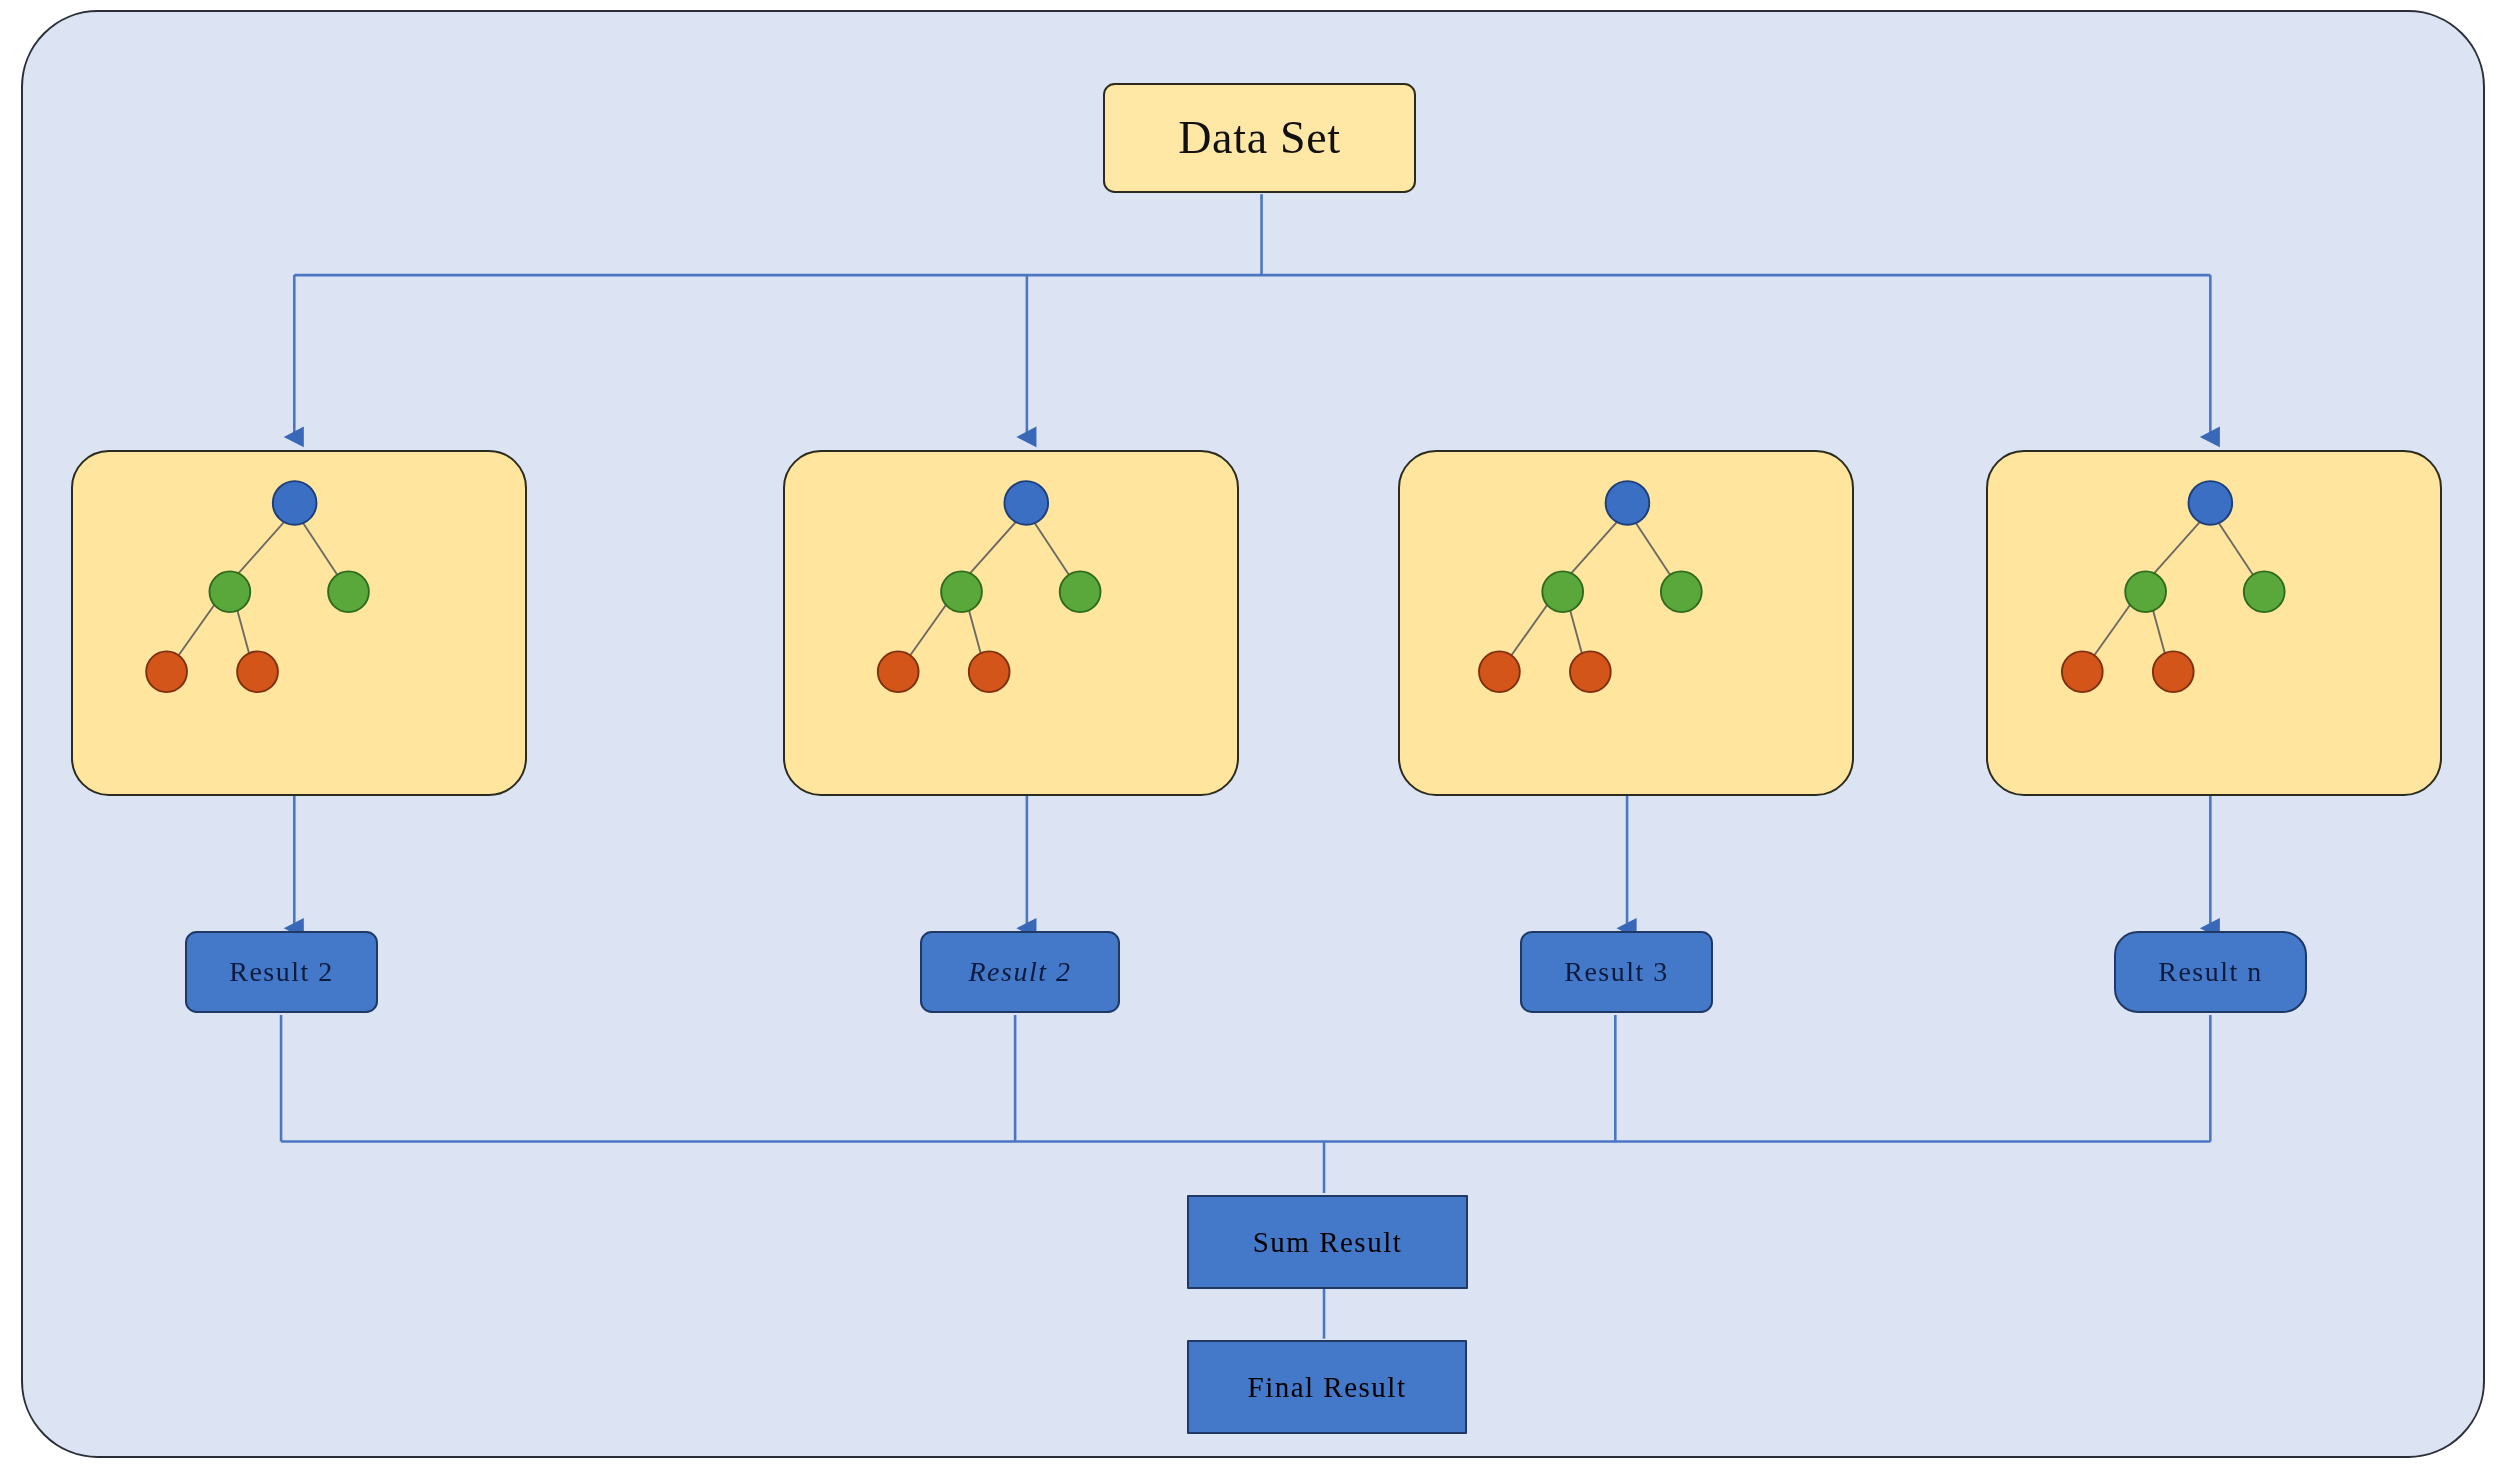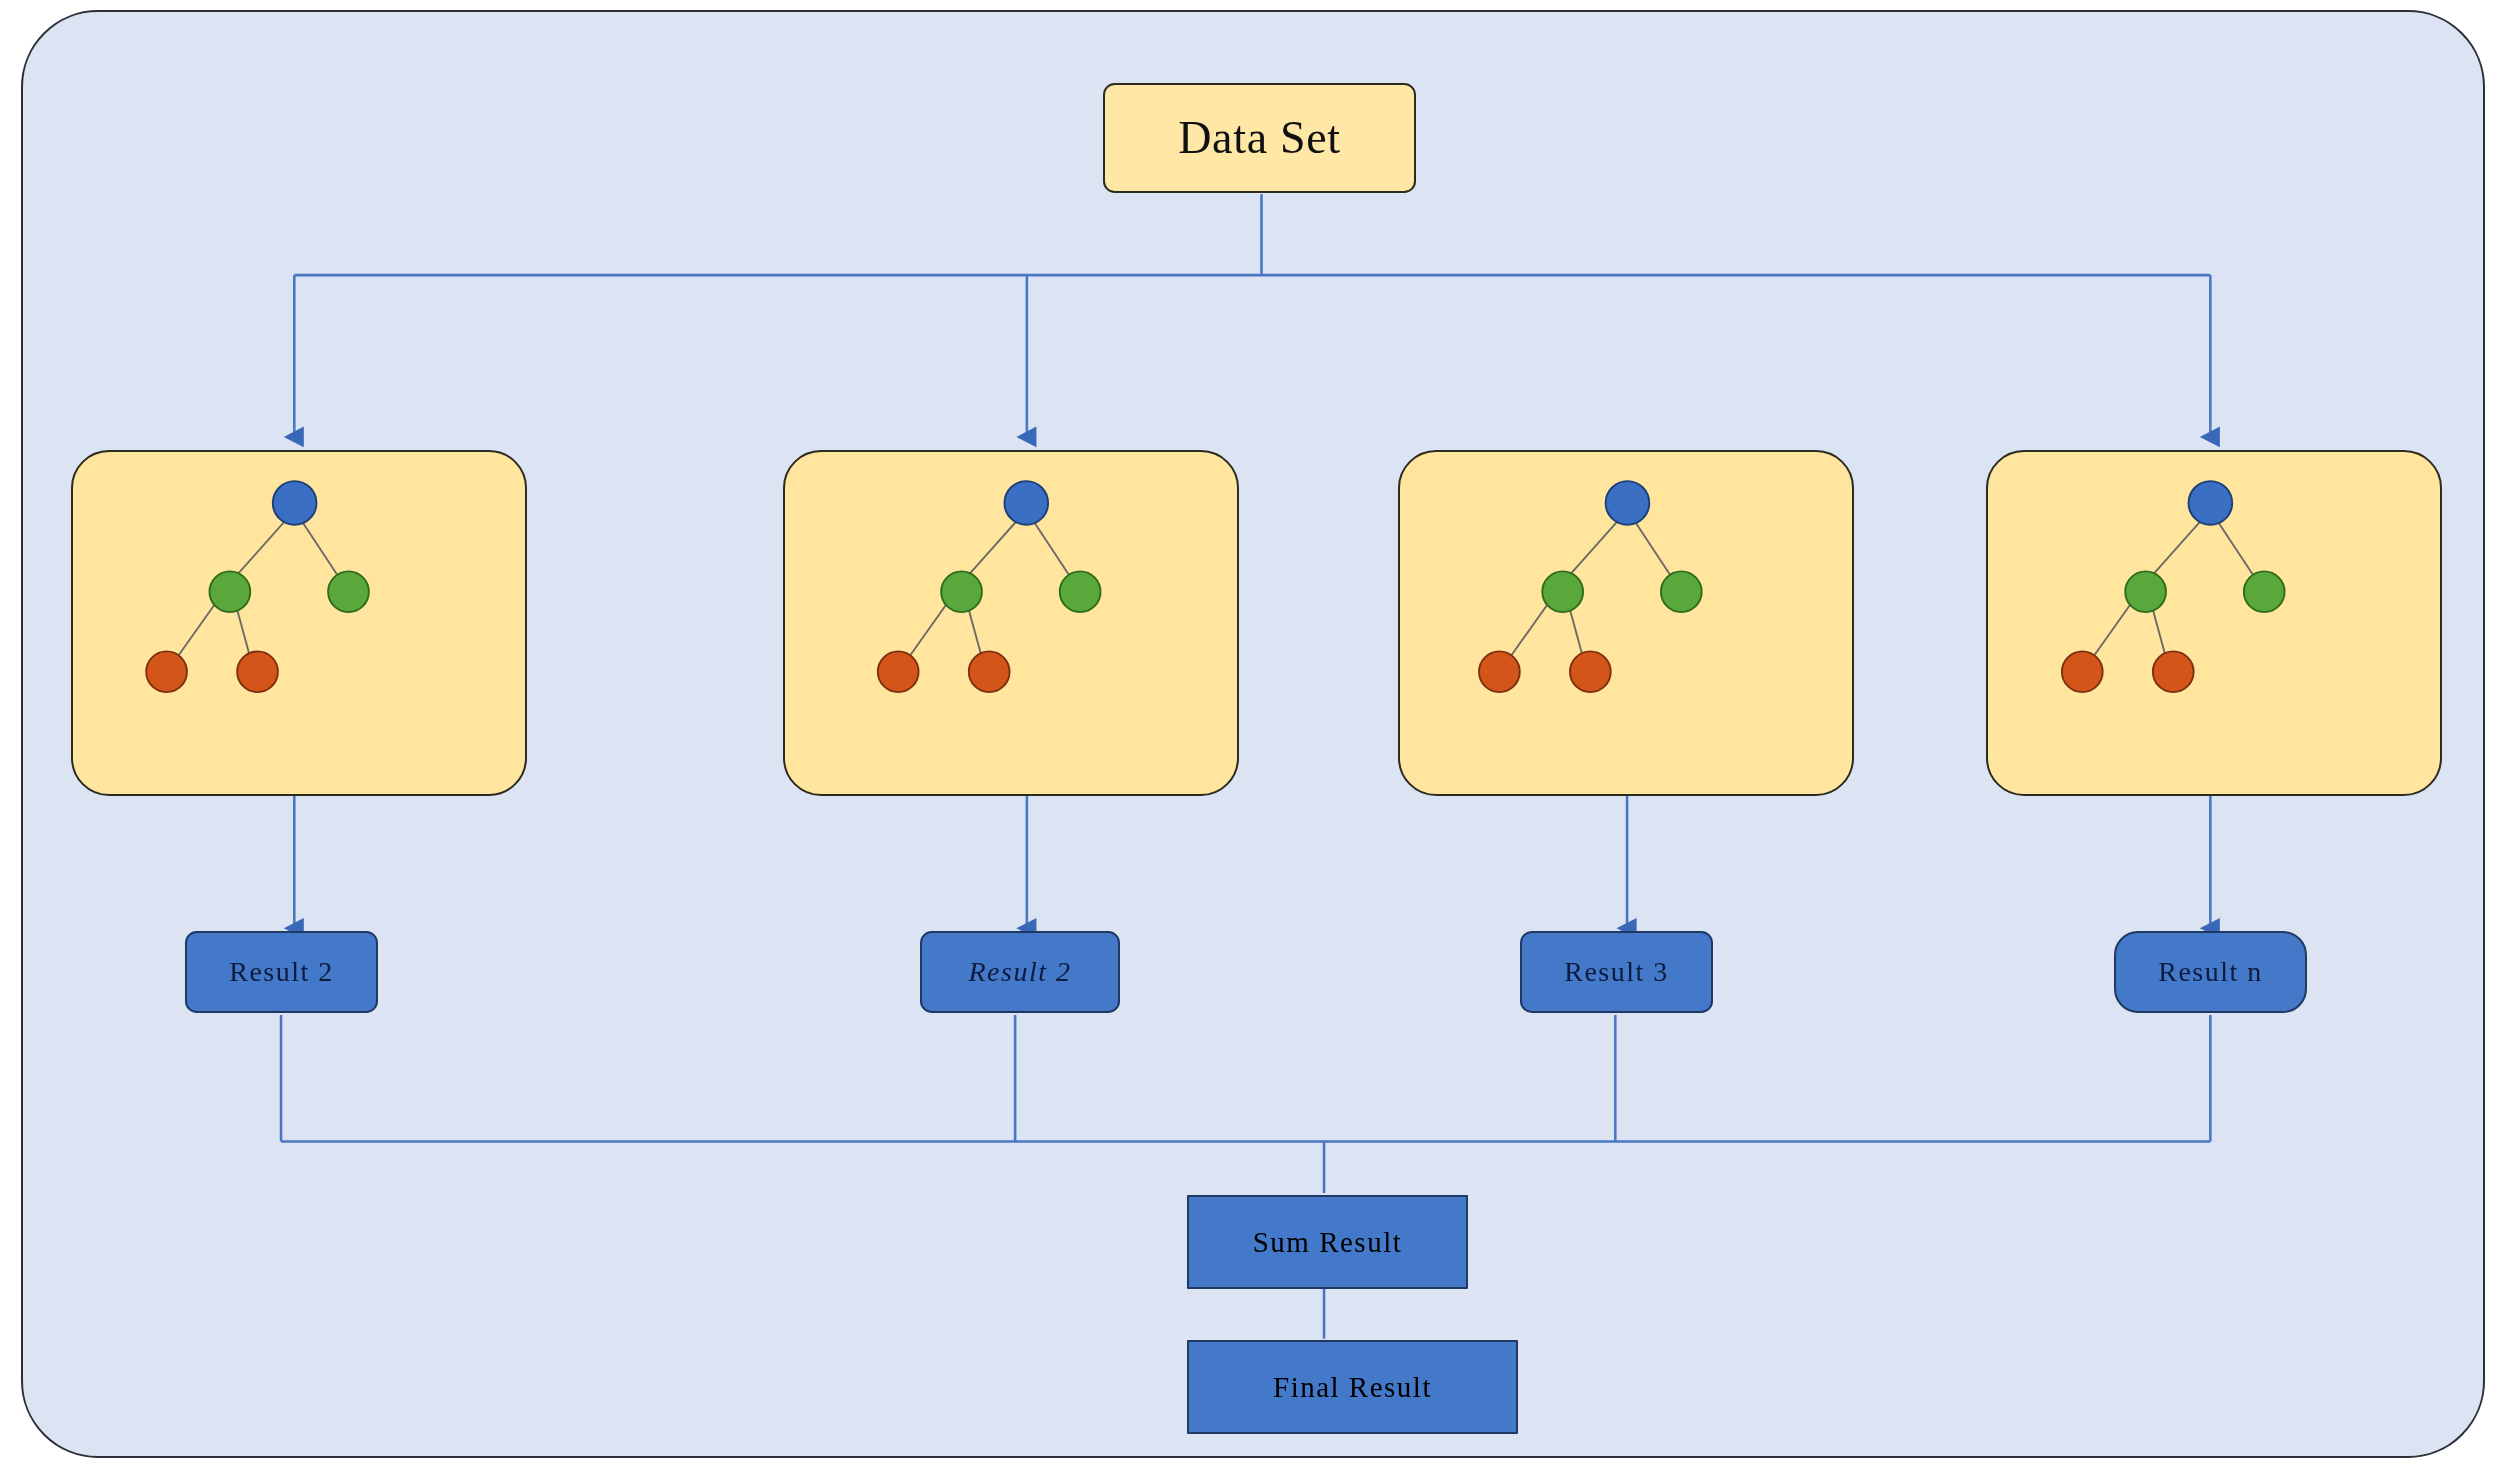--- a/index.html
+++ b/index.html
@@ -212,18 +212,18 @@
   </div>
 
   <div class="node node-result" style="left:2114px; top:931px; width:193px; height:82px;border-radius:24px;">
     <span class="node-label">Result  n</span>
   </div>
 
   <div class="node node-sum" style="left:1187px; top:1195px; width:281px; height:94px;">
     <span class="node-label">Sum Result</span>
   </div>
 
-  <div class="node node-final" style="left:1187px; top:1340px; width:331px; height:94px;">
+  <div class="node node-final" style="left:1187px; top:1340px; width:280px; height:94px;">
     <span class="node-label">Final Result</span>
   </div>
 
 </div>
 
 
 </body></html>

